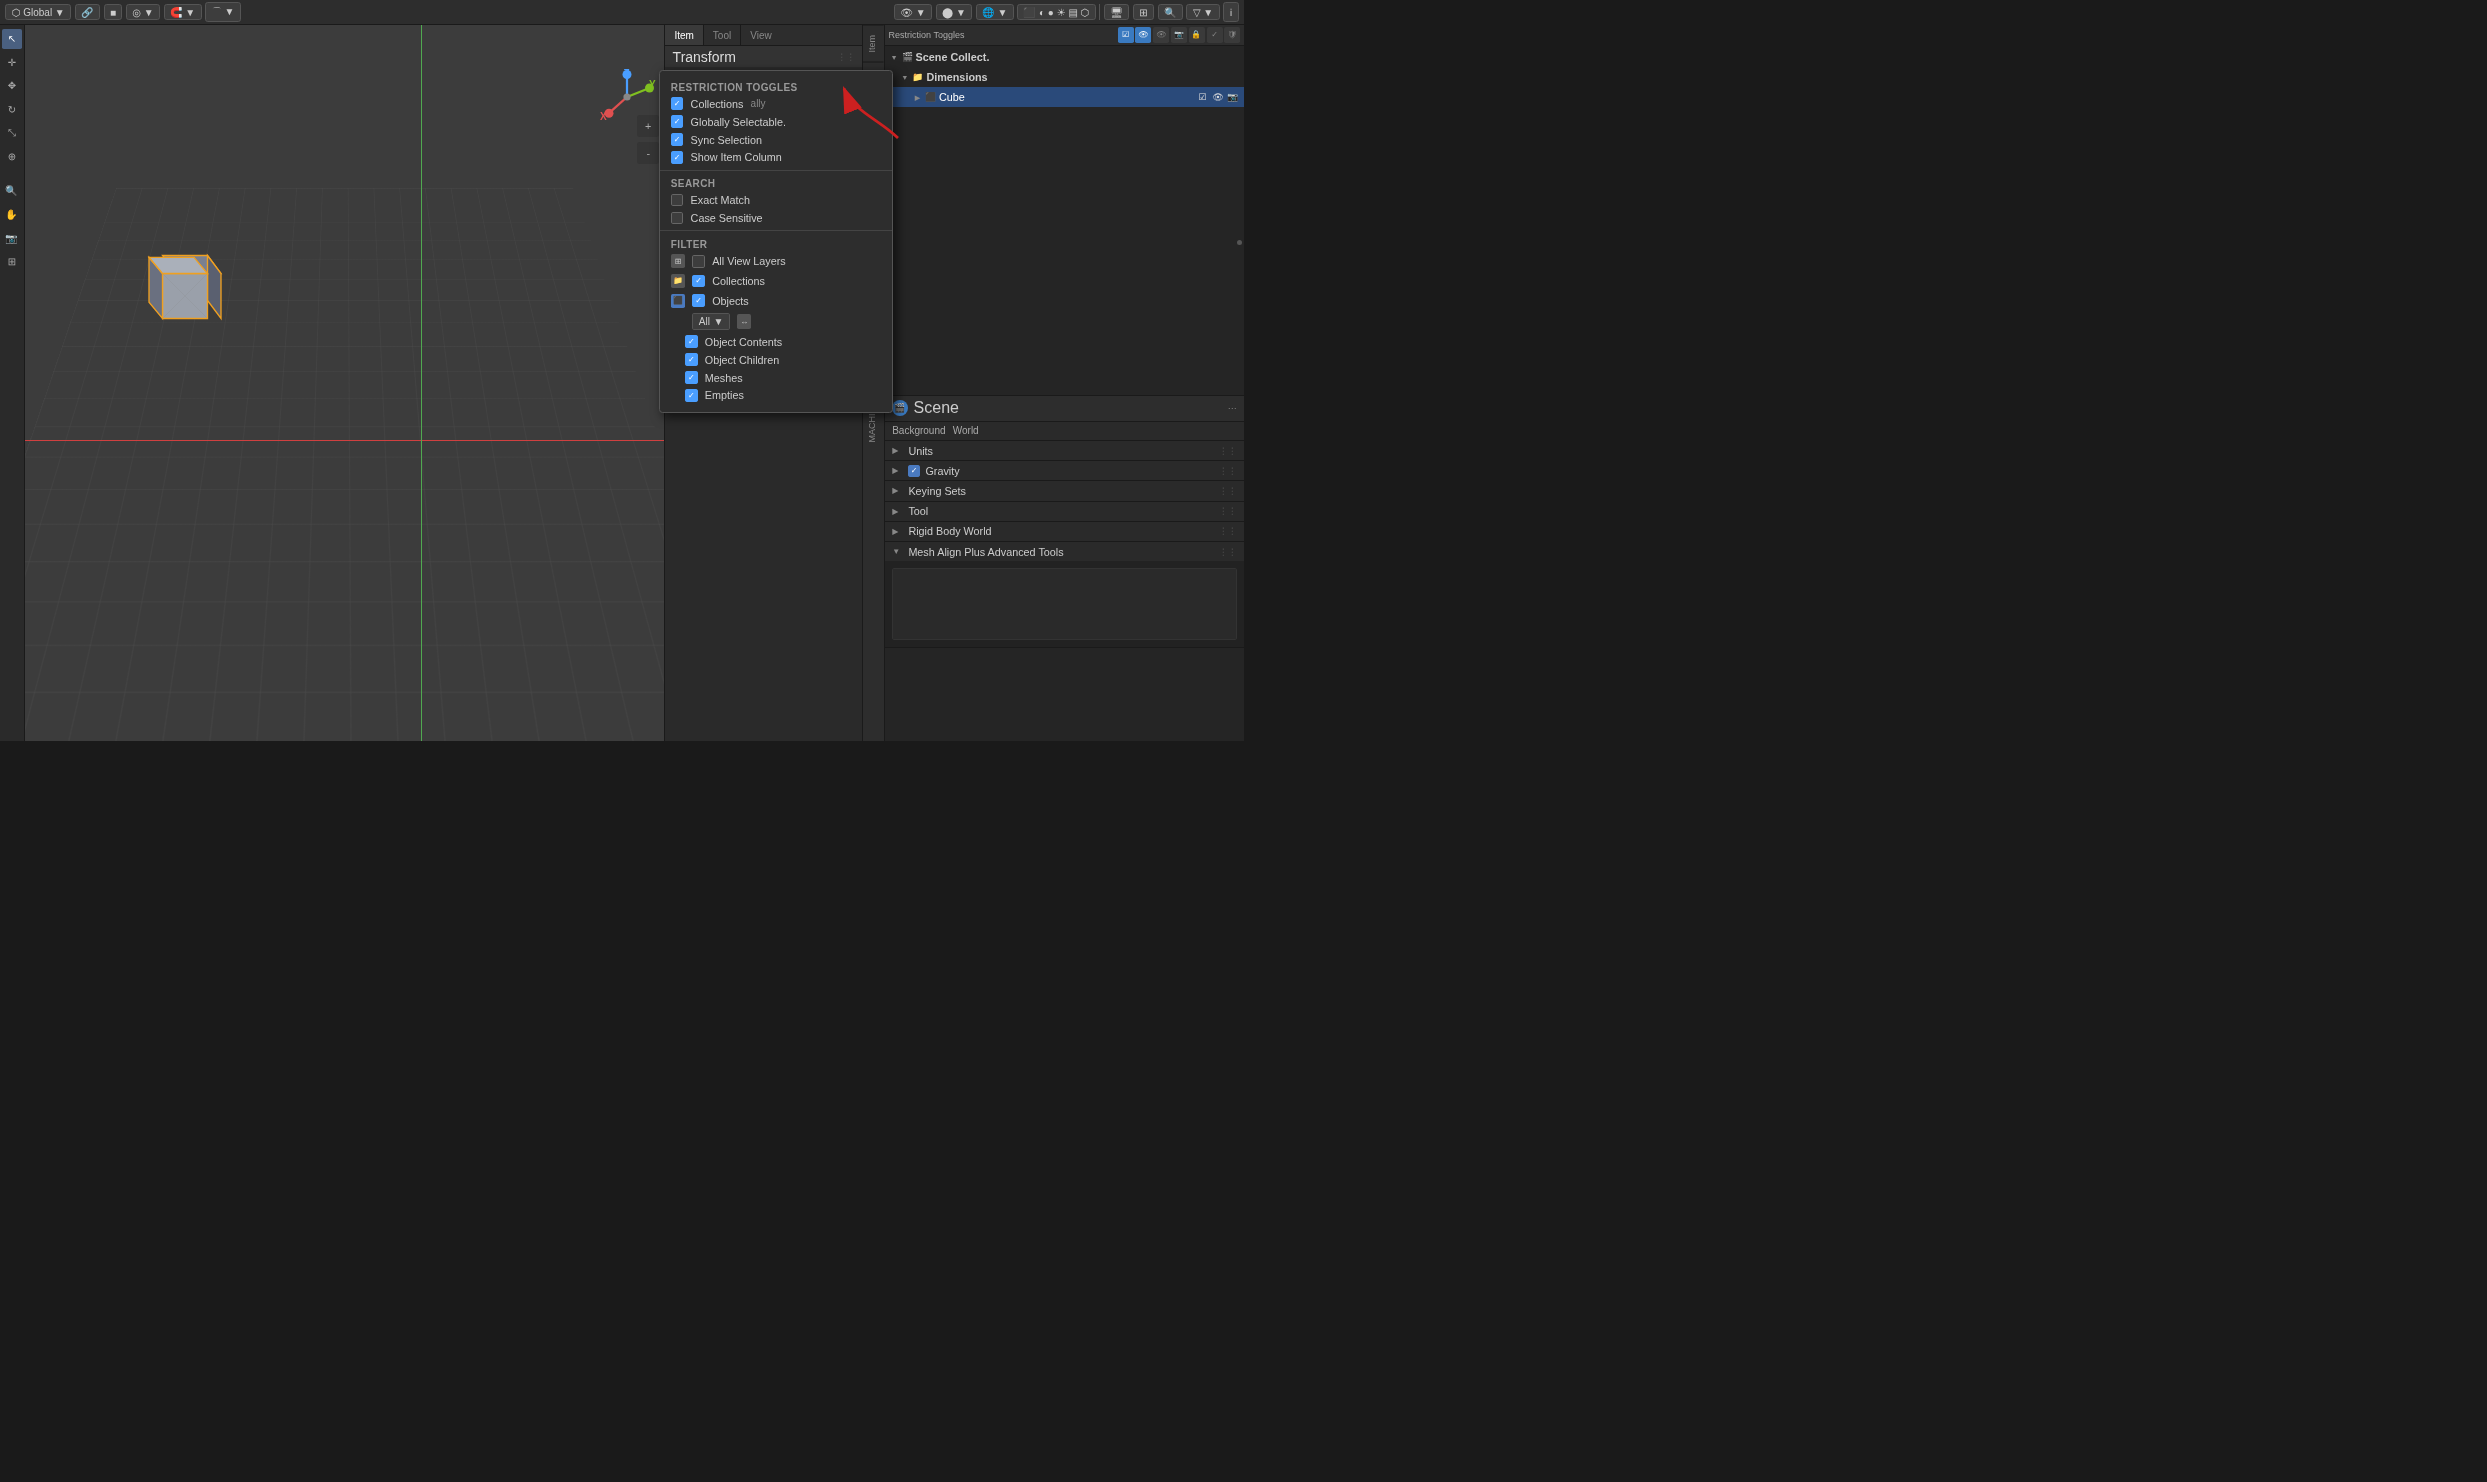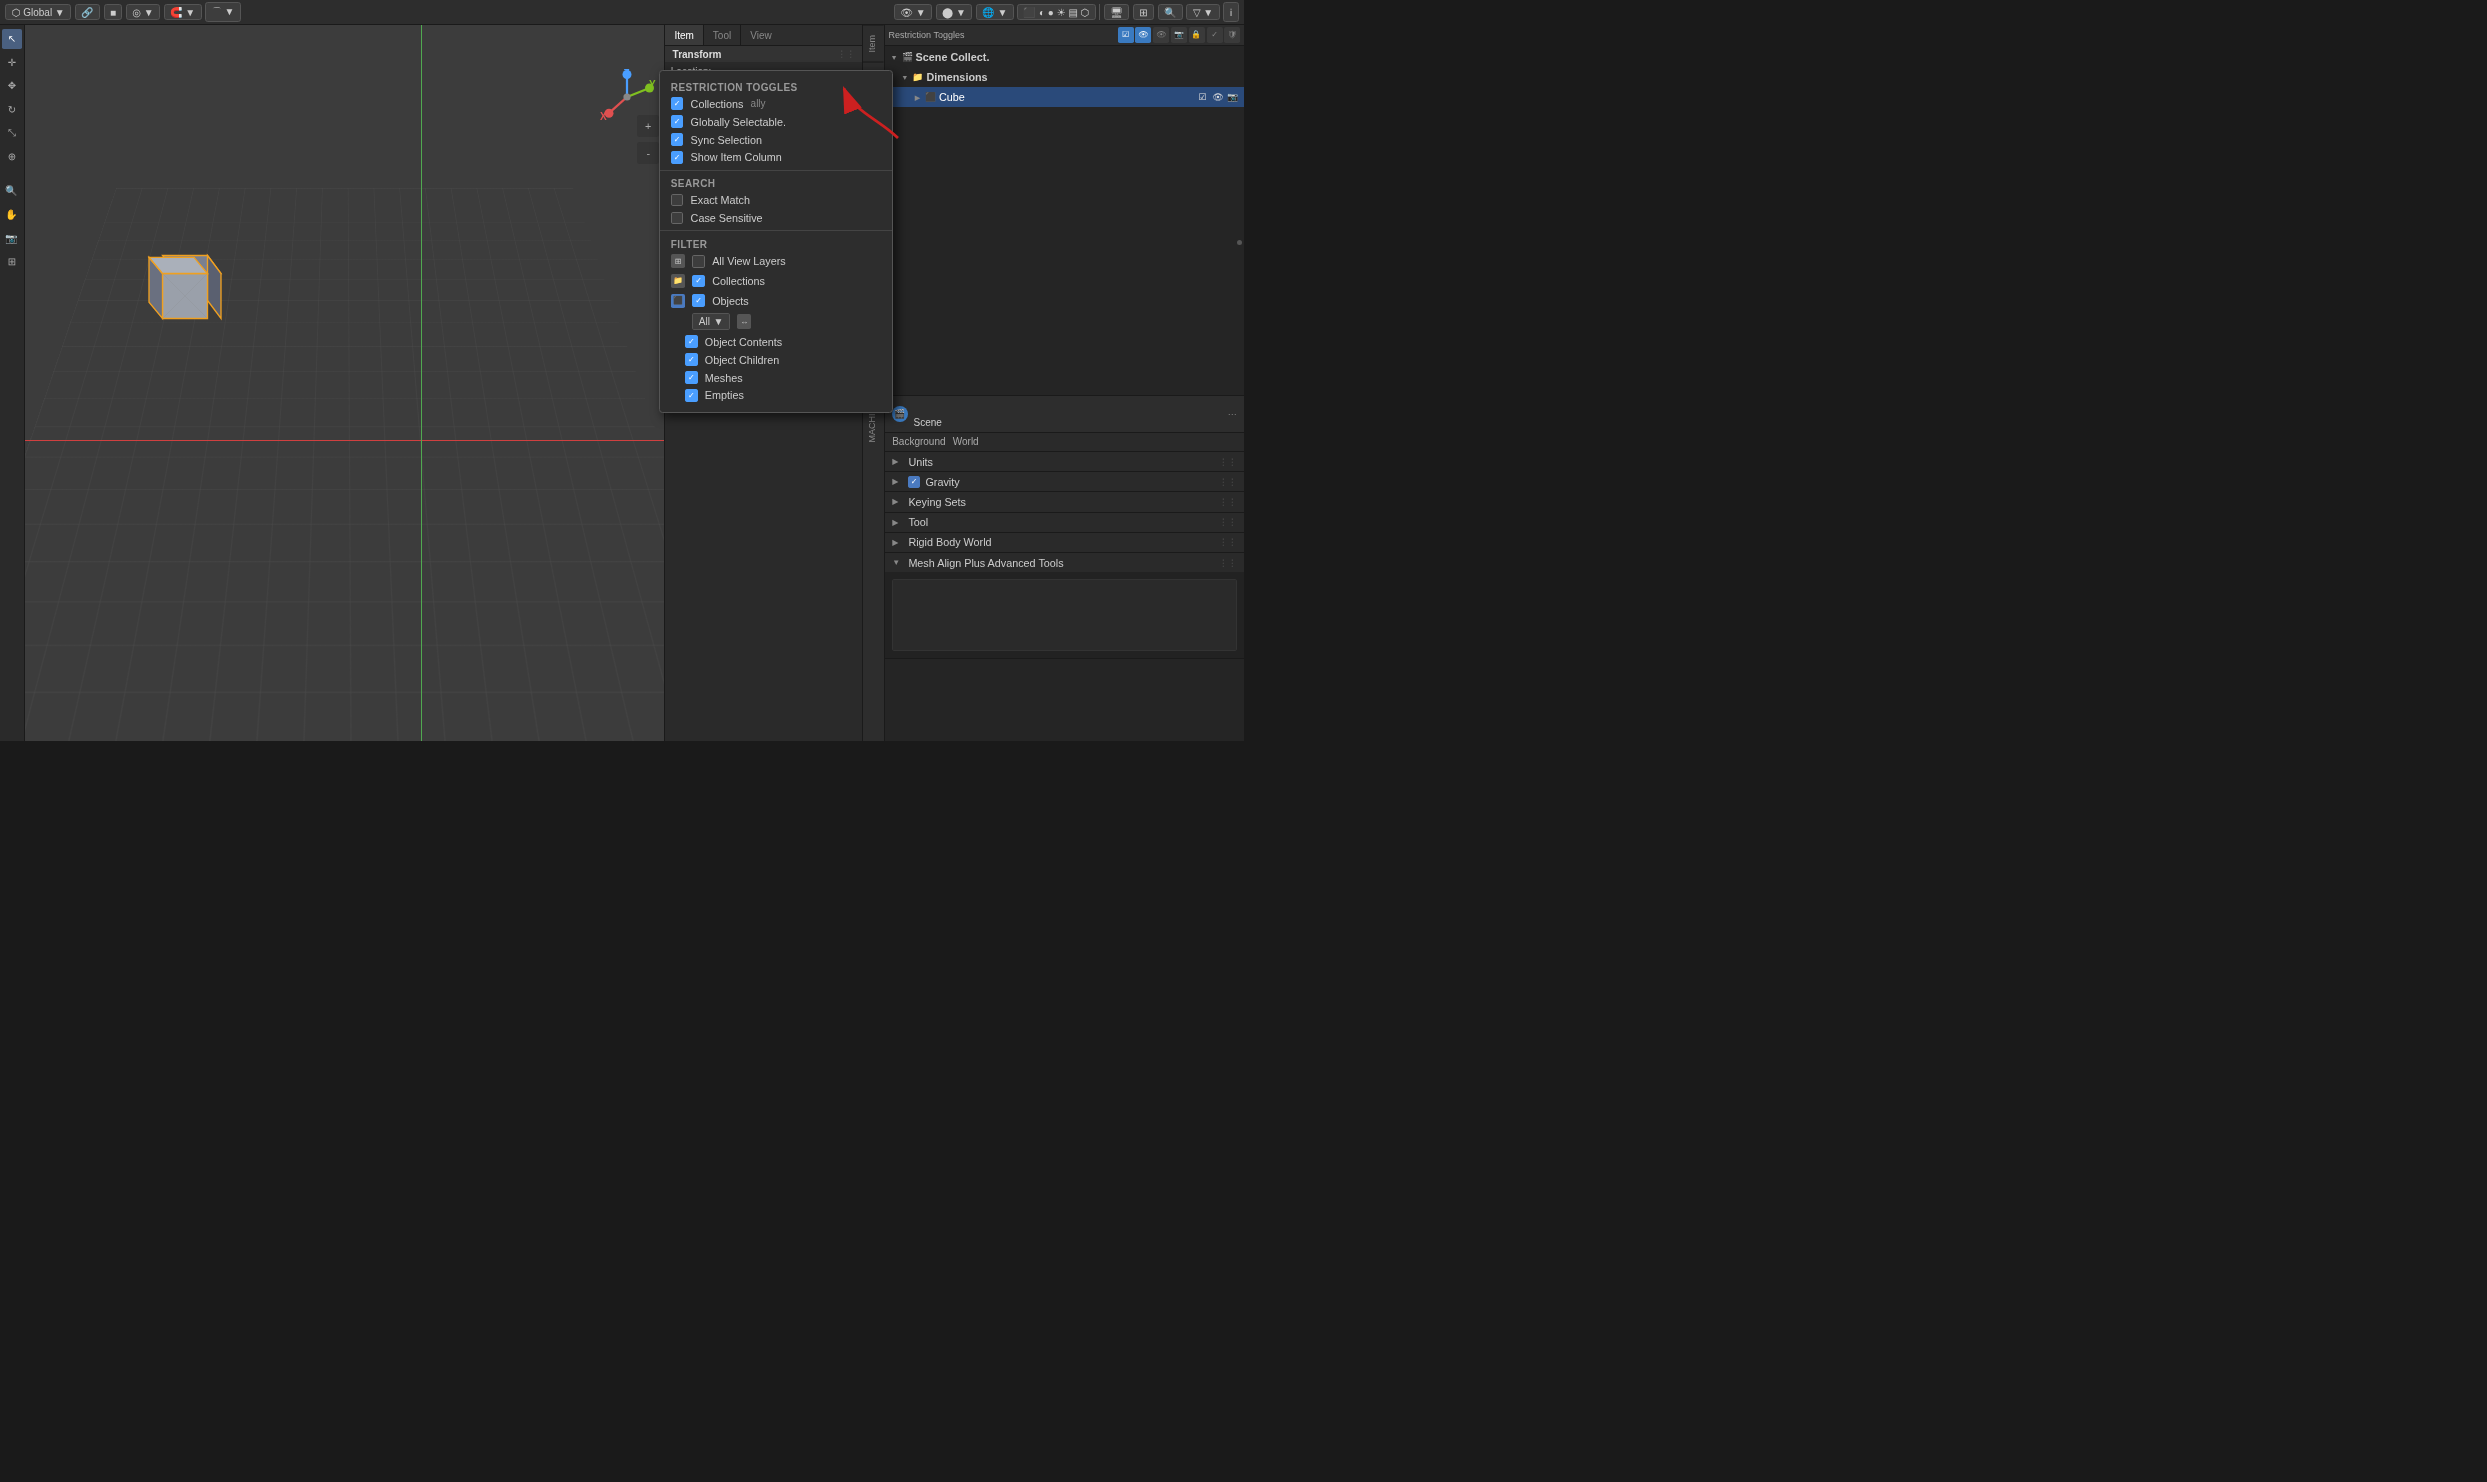--- a/index.html
+++ b/index.html
@@ -450,21 +450,21 @@
   <div style="display:flex; flex-direction:column; width:198px; background:#2a2a2a; border-left:0.9px solid #1a1a1a;">
 
     <div style="display:flex; background:#2d2d2d; border-bottom:0.9px solid #1a1a1a; flex-shrink:0;">
       <div style="padding:4.5px 9px; font-size:10px; color:#fff; background:#3a3a3a; border-right:0.9px solid #1a1a1a; cursor:pointer;">Item</div>
       <div style="padding:4.5px 9px; font-size:10px; color:#888; border-right:0.9px solid #1a1a1a; cursor:pointer;">Tool</div>
       <div style="padding:4.5px 9px; font-size:10px; color:#888; cursor:pointer;">View</div>
     </div>
 
     <div style="overflow-y:auto; flex:1;">
       <div style="background:#333; padding:2.7px 7.2px; display:flex; justify-content:space-between; align-items:center;">
-        <span style="font-size:10px; font-weight:bold; color:#ddd;">Transform</span>
+        <span style="font-size:14px; font-weight:normal; color:#ddd;">Transform</span>
         <span style="color:#555; font-size:9px;">⋮⋮</span>
       </div>
 
       <div style="padding:3.6px 5.4px 1.8px; font-size:10px; color:#bbb;">Location:</div>
       <div style="display:flex; align-items:center; padding:0.9px 5.4px; gap:2.7px;">
         <span style="width:10.8px; font-size:10px; color:#e05050;">X</span>
         <input class="prop-input" value="0 m" style="">
         <div class="prop-copy-btn">⊡</div>
       </div>
       <div style="display:flex; align-items:center; padding:0.9px 5.4px; gap:2.7px;">
@@ -592,21 +592,21 @@
           <div class="tree-toggle checked">👁</div>
           <div class="tree-toggle checked">📷</div>
         </div>
       </div>
     </div>
 
     <div style="flex:1; overflow-y:auto; border-top:1.8px solid #1a1a1a;">
 
       <div style="background:#2d2d2d; padding:3.6px 7.2px; display:flex; align-items:center; gap:5.4px; border-bottom:0.9px solid #1a1a1a;">
         <div style="width:16px;height:16px;background:#3a7ac0;border-radius:50%;display:flex;align-items:center;justify-content:center;font-size:9px;color:#fff;">🎬</div>
-        <span style="font-size:10px;color:#ccc;margin-top:18px;">Scene</span>
+        <span style="font-size:16px;color:#ccc;">Scene</span>
         <div style="flex:1;"></div>
         <div style="font-size:9px;color:#888;">···</div>
       </div>
 
       <div style="display:flex; padding:3.6px 7.2px; gap:7.2px; font-size:10px; color:#aaa; background:#2a2a2a; border-bottom:0.9px solid #1a1a1a;">
         <span>Background</span>
         <span>World</span>
       </div>
 
       <div class="prop-right-section">

